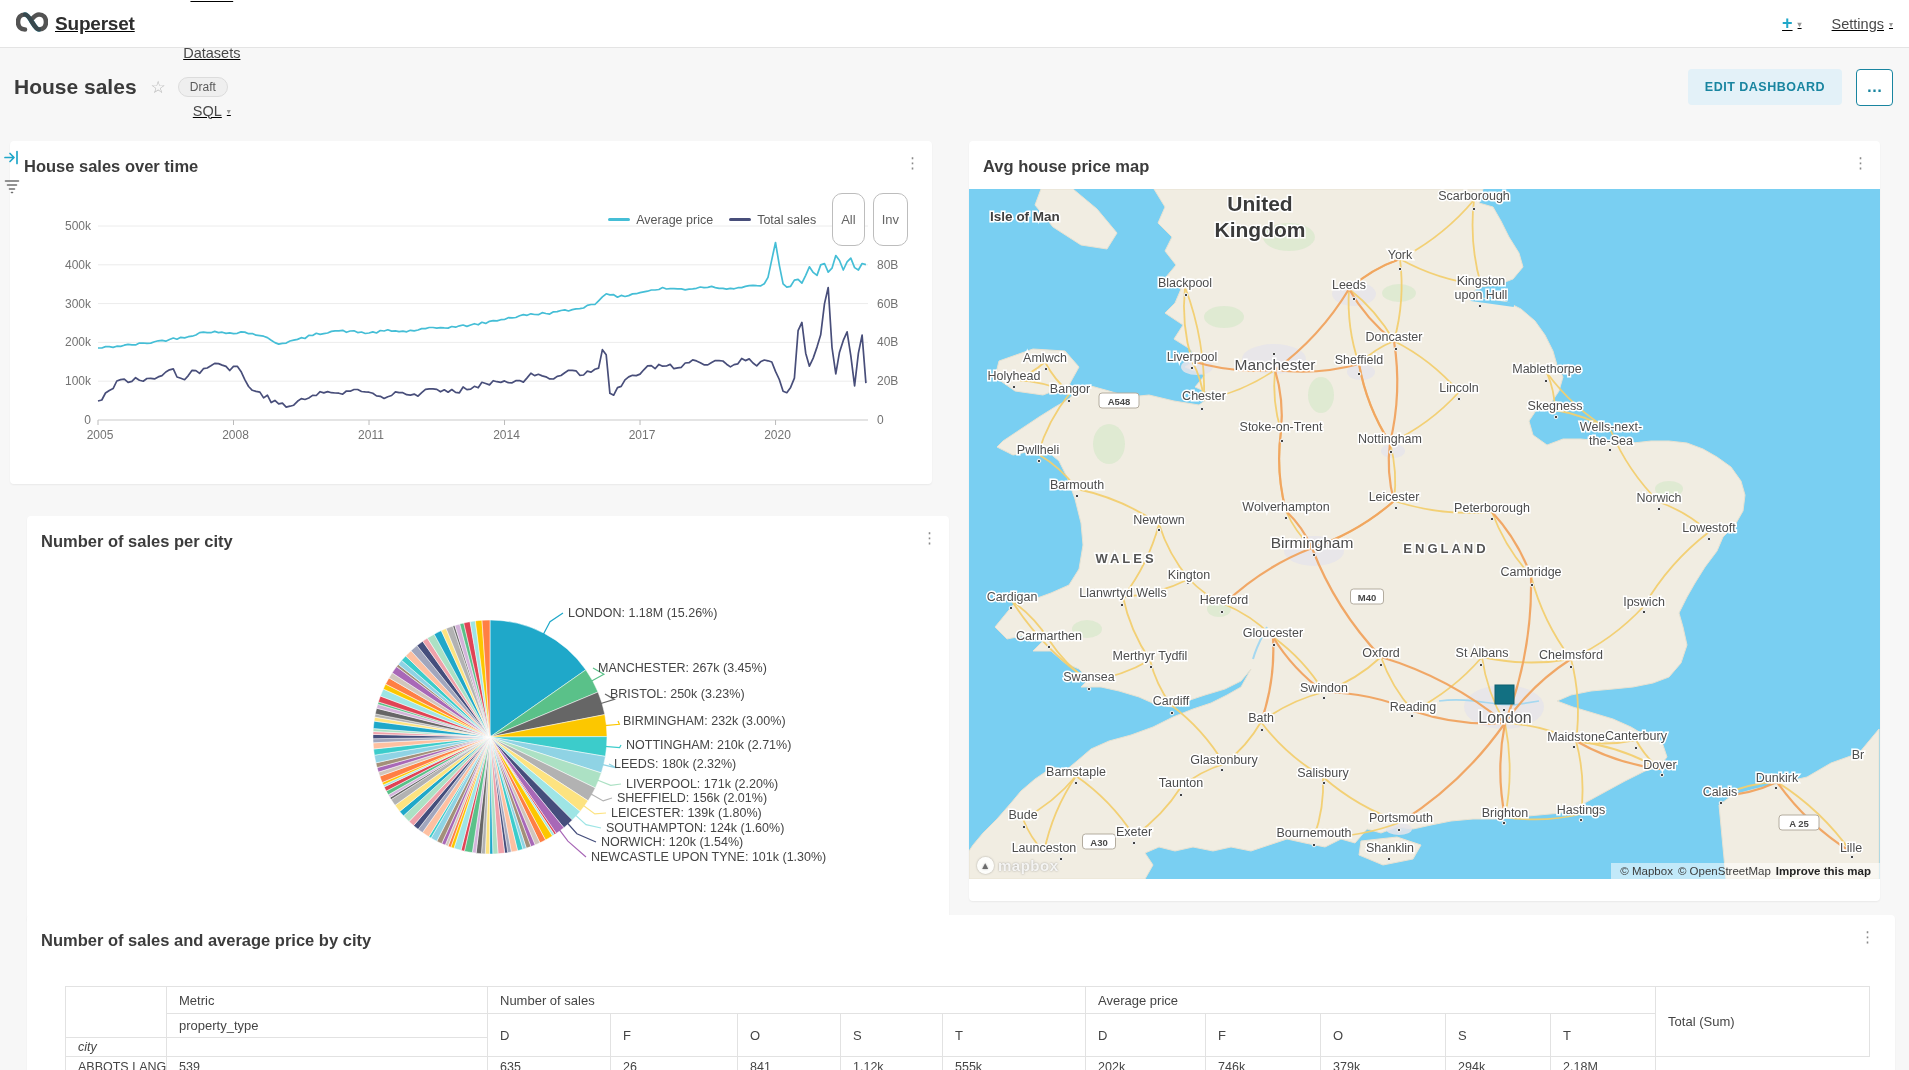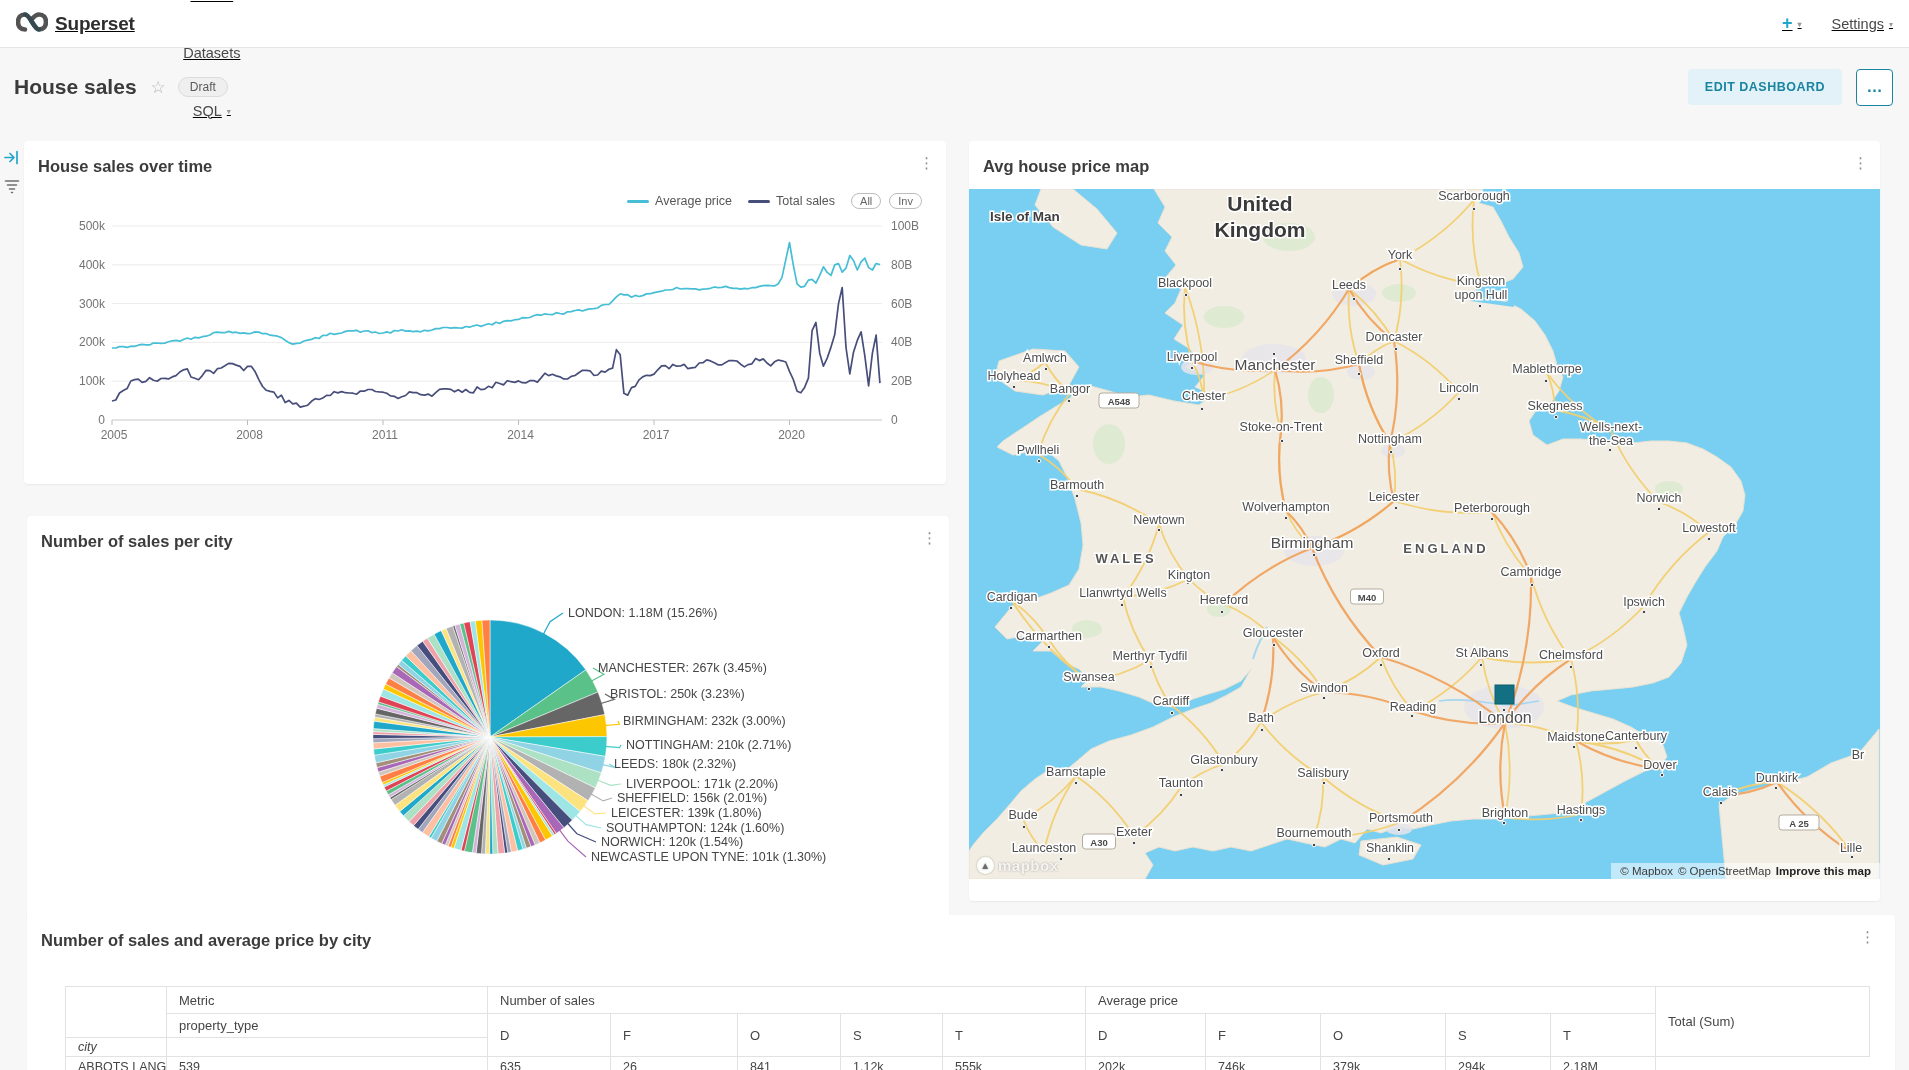--- a/index.html
+++ b/index.html
@@ -23,33 +23,33 @@
   .header-actions{margin-left:auto;display:flex;align-items:center;gap:14px;padding-right:2px;justify-content:center;}
   .edit-btn{background:#e3f1f8;color:#1985a0;border:none;border-radius:4px;font-weight:700;
     font-size:12.5px;letter-spacing:.5px;padding:11px 17px;cursor:pointer;font-family:inherit;}
   .more-btn{width:37px;height:37px;border:1px solid #1985a0;border-radius:4px;background:#fff;color:#1985a0;
     font-weight:bold;font-size:16px;line-height:1;cursor:pointer;font-family:inherit;}
   
   .dashboard{position:relative;height:945px;}
   .card{position:absolute;background:#fff;border-radius:4px;box-shadow:0 1px 2px rgba(0,0,0,.06);}
   .card-title{position:absolute;left:14px;top:16px;font-size:16.5px;font-weight:700;color:#3c3c3c;z-index:5;}
   .kebab{position:absolute;right:12px;top:14px;color:#8a8a8a;font-size:15px;cursor:pointer;z-index:6;line-height:1;}
-  #card-line{left:24px;top:15px;width:922px;height:343px;}
+  #card-line{left:10px;top:15px;width:922px;height:343px;}
   #card-pie{left:27px;top:390px;width:922px;height:406px;}
   #card-map{left:969px;top:15px;width:911px;height:760px;overflow:hidden;}
   #card-table{left:27px;top:789px;width:1868px;height:300px;}
   
   .rail-icon{position:absolute;cursor:pointer;z-index:10;}
   #rail-expand{left:3px;top:23px;}
   #rail-filter{left:3px;top:50px;}
   
   .legend-row{position:absolute;top:52px;right:24px;display:flex;align-items:center;gap:16px;z-index:5;}
   .legend-item{display:flex;align-items:center;gap:6px;font-size:12.5px;color:#565656;cursor:pointer;}
   .legend-swatch{width:22px;height:3px;border-radius:2px;}
-  .legend-pill{border:1px solid #bdbdbd;border-radius:10px;font-size:11px;color:#666;padding:1px 8px;cursor:pointer;background:#fff;}
+  .legend-pill{border:1px solid #bdbdbd;border-radius:10px;font-size:13px;color:#666;padding:18px 8px;cursor:pointer;background:#fff;}
   .legend-pill + .legend-pill{margin-left:-8px;}
   svg text{font-family:"Liberation Sans",sans-serif;}
   
   .map-viewport{position:absolute;left:0;top:48px;width:911px;height:690px;background:#79cff2;cursor:grab;}
   .map-attrib{position:absolute;right:0;bottom:0;background:rgba(255,255,255,.55);font-size:11.5px;color:#3b3b3b;
     padding:2px 9px;display:flex;gap:5px;align-items:center;}
   .map-attrib b{color:#242424;cursor:pointer;}
   .mapbox-logo{position:absolute;left:8px;bottom:5px;display:flex;align-items:center;gap:4px;
     font-size:15px;font-weight:700;color:rgba(255,255,255,.85);text-shadow:0 0 2px rgba(90,90,90,.55);letter-spacing:.5px;cursor:pointer;}
   .mapbox-circle{width:17px;height:17px;border-radius:50%;background:rgba(255,255,255,.85);

